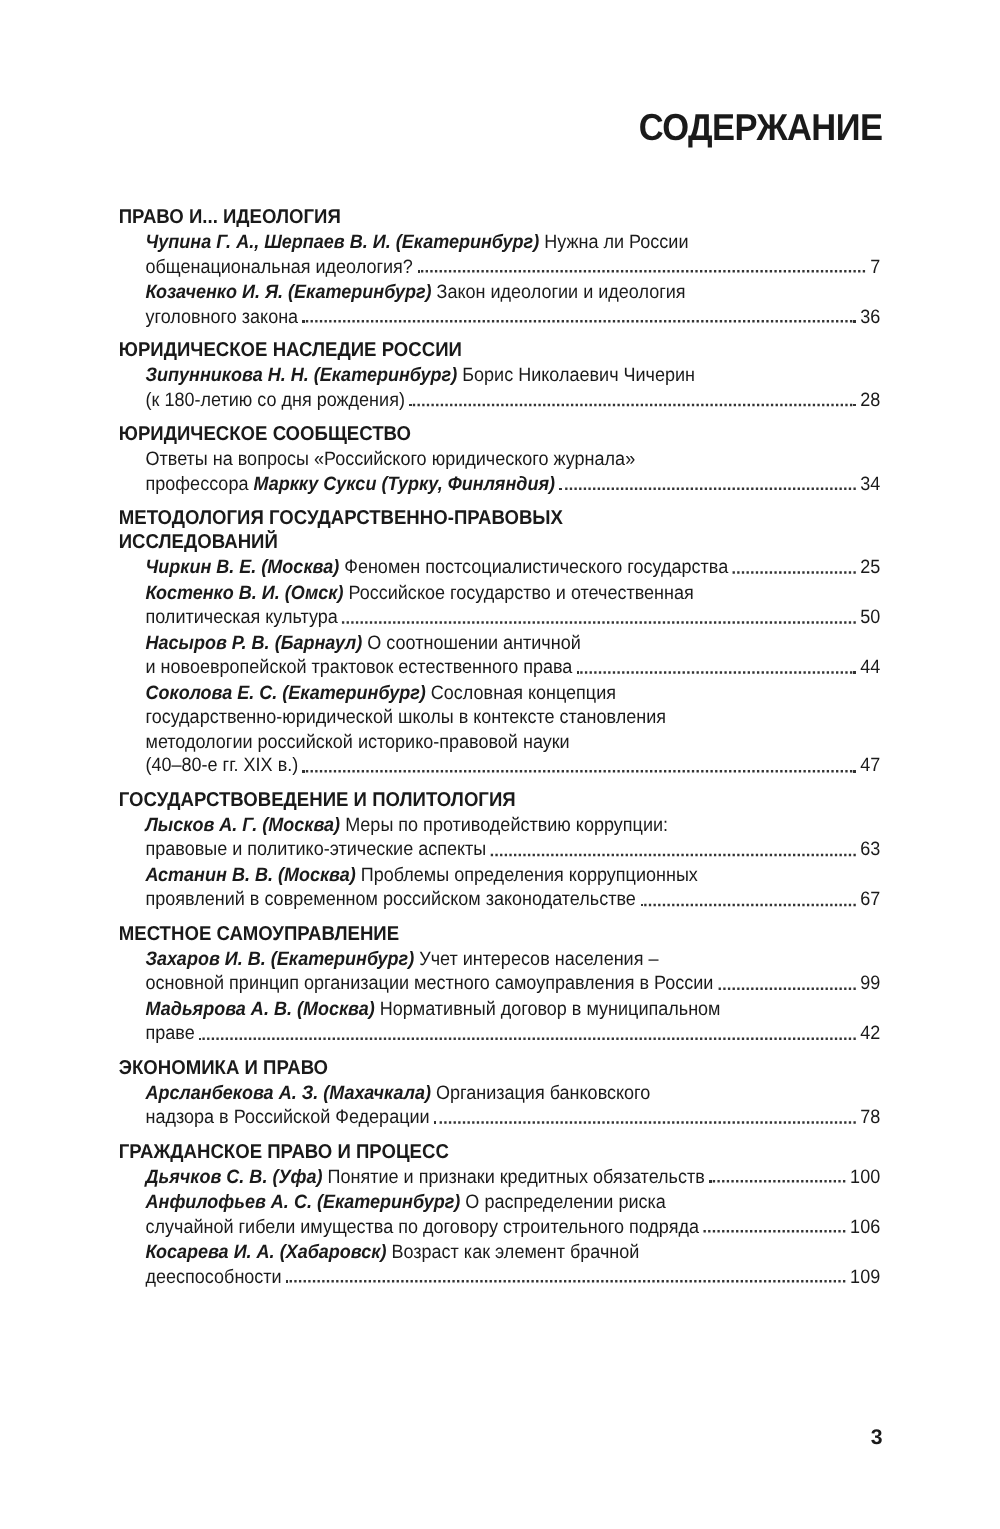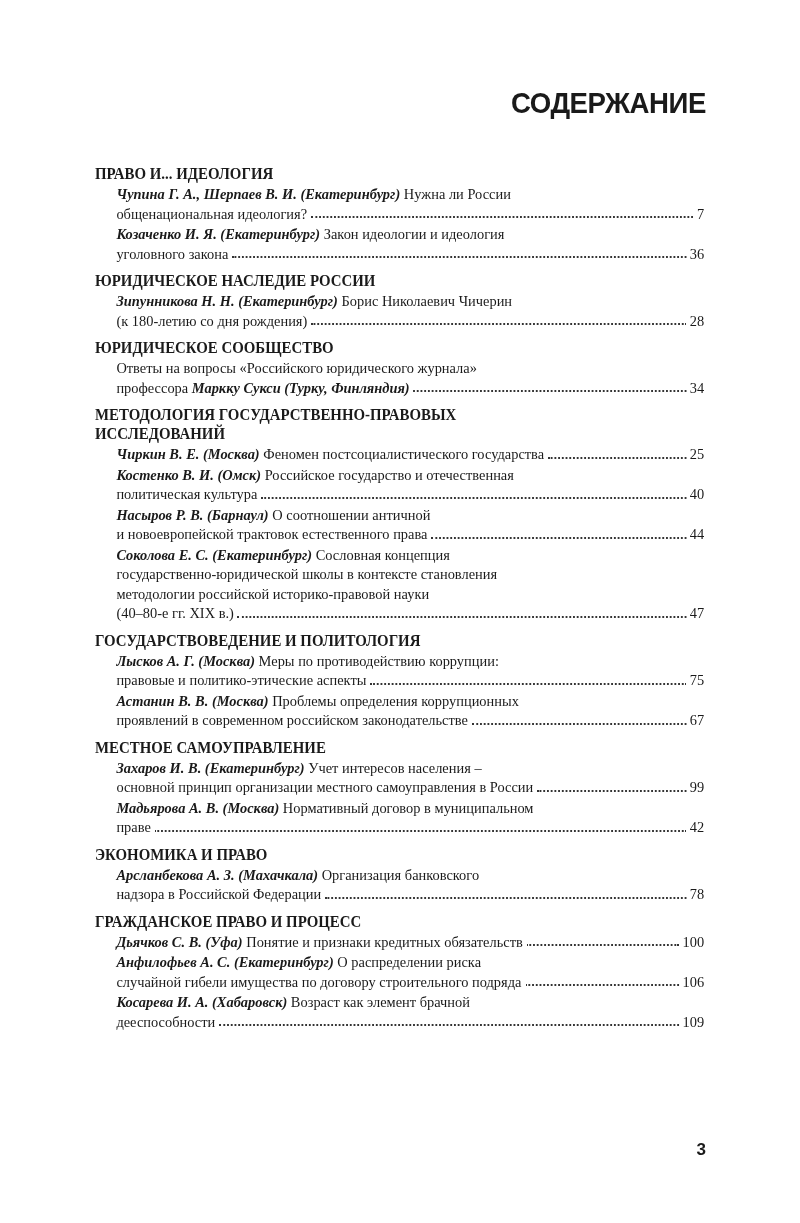--- a/index.html
+++ b/index.html
@@ -8,21 +8,21 @@
     font-family: "Liberation Sans", sans-serif; color: #1a1a1a;
   }
   .page-title {
     position: absolute; right: 94px; top: 86px;
     font-size: 30px; font-weight: bold; letter-spacing: -0.5px;
     transform: scaleX(0.92); transform-origin: right center;
   }
   .toc {
     position: absolute; left: 95px; top: 164px; width: 612px;
   }
-  .section { margin-bottom: 8px; font-family: Liberation Serif, serif; }
+  .section { margin-bottom: 8px; }
   .section-title {
     font-size: 16px; font-weight: bold; line-height: 19px;
     transform: scaleX(0.93); transform-origin: left center;
     white-space: pre-line;
     width: 460px;
   }
   .entry {
     padding-left: 23px; font-size: 15.5px; line-height: 19.5px; margin-top: 1px;
     transform: scaleX(0.93); transform-origin: left center; width: 632px;
   }
@@ -95,21 +95,21 @@
           <span class="text"><span class="author">Чиркин В. Е. (Москва)</span> <span class="title-text">Феномен постсоциалистического государства</span></span>
           <span class="dots"></span>
           <span class="page-num">25</span>
         </span>
       </div>
       <div class="entry">
         <span class="line"><span class="text"><span class="author">Костенко В. И. (Омск)</span> <span class="title-text">Российское государство и отечественная</span></span></span>
         <span class="last-line">
           <span class="text"><span class="title-text">политическая культура</span></span>
           <span class="dots"></span>
-          <span class="page-num">40</span>
+          <span class="page-num">50</span>
         </span>
       </div>
       <div class="entry">
         <span class="line"><span class="text"><span class="author">Насыров Р. В. (Барнаул)</span> <span class="title-text">О соотношении античной</span></span></span>
         <span class="last-line">
           <span class="text"><span class="title-text">и новоевропейской трактовок естественного права</span></span>
           <span class="dots"></span>
           <span class="page-num">44</span>
         </span>
       </div>
@@ -124,21 +124,21 @@
         </span>
       </div>
     </div>
     <div class="section">
       <div class="section-title">ГОСУДАРСТВОВЕДЕНИЕ И ПОЛИТОЛОГИЯ</div>
       <div class="entry">
         <span class="line"><span class="text"><span class="author">Лысков А. Г. (Москва)</span> <span class="title-text">Меры по противодействию коррупции:</span></span></span>
         <span class="last-line">
           <span class="text"><span class="title-text">правовые и политико-этические аспекты</span></span>
           <span class="dots"></span>
-          <span class="page-num">75</span>
+          <span class="page-num">63</span>
         </span>
       </div>
       <div class="entry">
         <span class="line"><span class="text"><span class="author">Астанин В. В. (Москва)</span> <span class="title-text">Проблемы определения коррупционных</span></span></span>
         <span class="last-line">
           <span class="text"><span class="title-text">проявлений в современном российском законодательстве</span></span>
           <span class="dots"></span>
           <span class="page-num">67</span>
         </span>
       </div>

